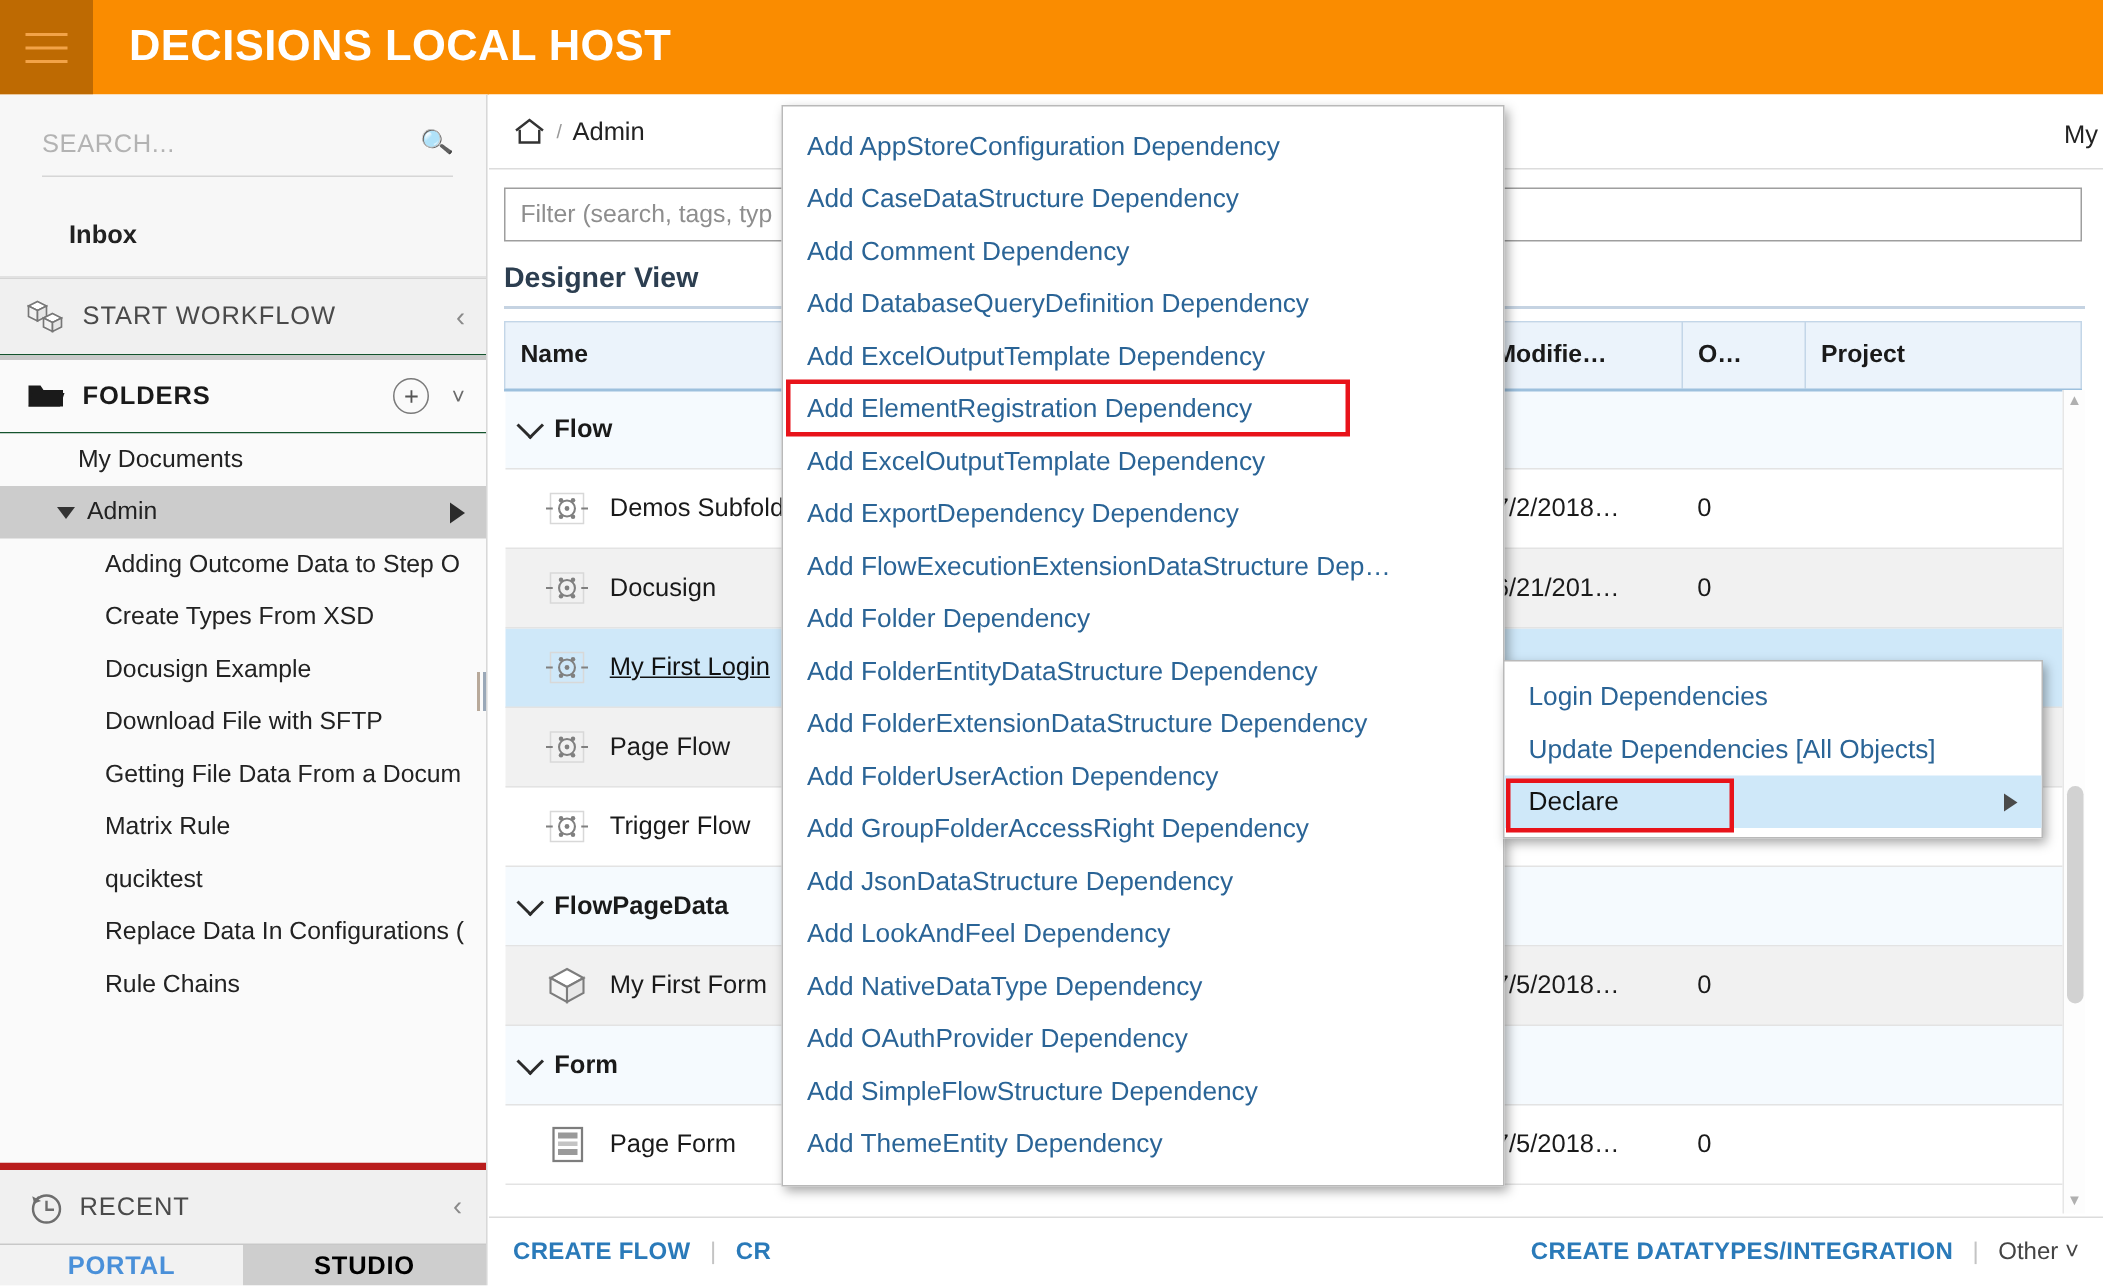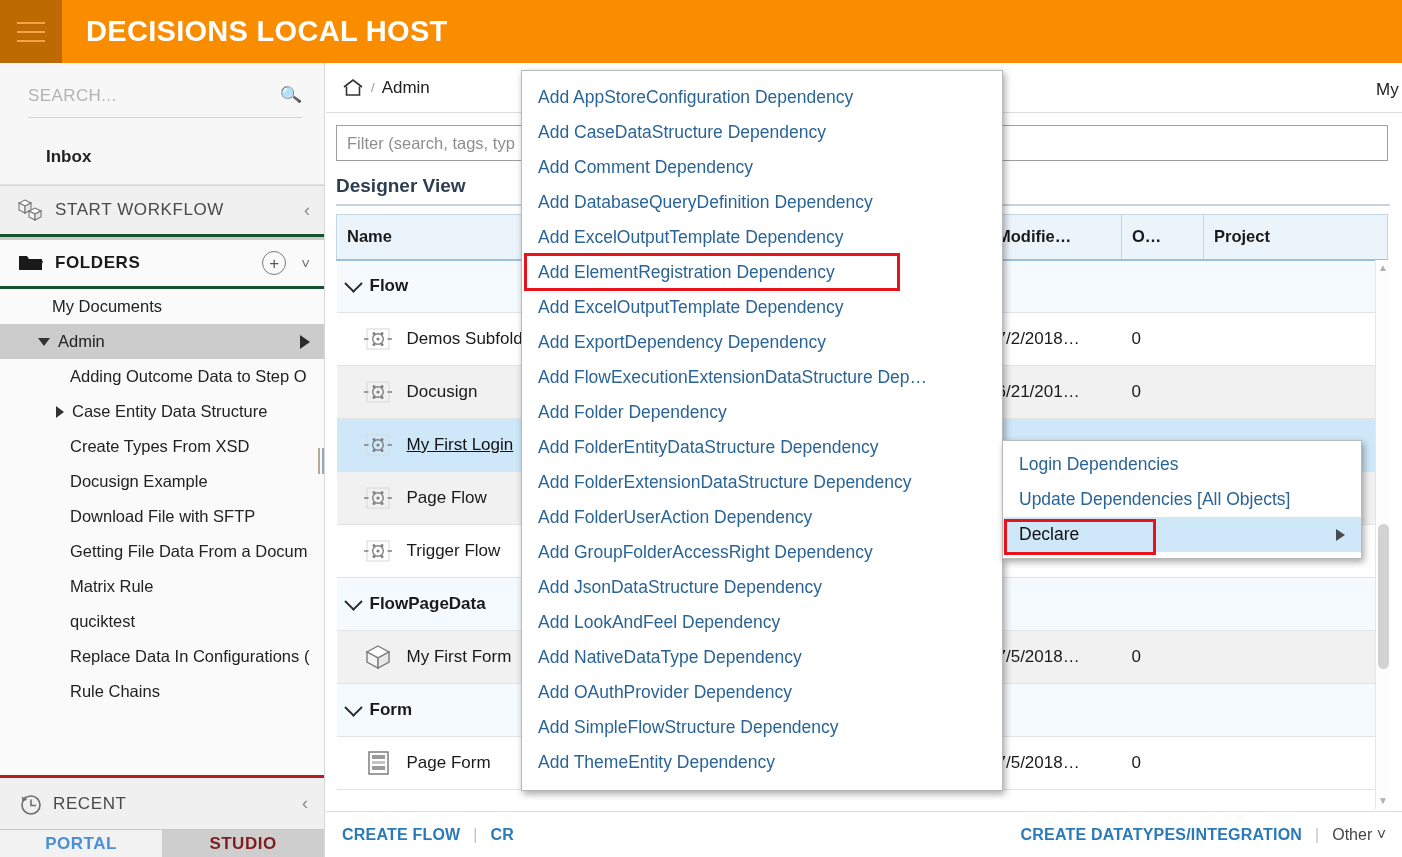--- a/index.html
+++ b/index.html
@@ -45,21 +45,21 @@
   .search-placeholder { color: #b3b3b3; font-size: 17px; letter-spacing: .4px; }
   .search-icon { color: #666; font-size: 17px; transform: rotate(-8deg); }
   .inbox-row {
     height: 56px; display: flex; align-items: center; padding-left: 46px;
     font-size: 17px; color: #222; font-weight: bold;
     border-bottom: 1px solid #e2e2e2; cursor: pointer;
   }
   .section-head {
     height: 52px; display: flex; align-items: center; gap: 11px;
     padding: 0 14px 0 18px; background: #F0F0F0;
-    border-bottom: 3px solid #14532d; border-top: 1px solid #d5d5d5;
+    border-bottom: 1px solid #14532d; border-top: 1px solid #d5d5d5;
     cursor: pointer;
   }
   .section-head.folders { background: #FAFAFA; border-top: 3px solid #c9c9c9; }
   .section-title {
     font-size: 17px; letter-spacing: .6px; color: #4a4a4a;
   }
   .section-head.folders .section-title { color: #1a1a1a; font-weight: bold; }
   .sh-spacer { flex: 1; }
   .chev-left { color: #8a8a8a; font-size: 18px; }
   .plus-circle {
@@ -85,31 +85,31 @@
   .tri-right { border-top: 6px solid transparent; border-bottom: 6px solid transparent; border-left: 8px solid #333; }
   .tree-item .spacer-tri { width: 14px; flex: 0 0 auto; }
   .tree-item .right-arrow {
     margin-left: auto; margin-right: 14px;
     width: 0; height: 0; border-top: 7px solid transparent;
     border-bottom: 7px solid transparent; border-left: 10px solid #2b2b2b;
   }
 
   .recent-head {
     height: 54px; display: flex; align-items: center; gap: 11px;
-    padding: 0 16px 0 18px; background: #F0F0F0; border-top: 3px solid #b91c1c;
+    padding: 0 16px 0 18px; background: #F0F0F0; border-top: 5px solid #b91c1c;
     cursor: pointer;
     justify-content: space-between;
   }
   .bottom-tabs { height: 28px; display: flex; border-top: 1px solid #c8c8c8; }
   .btab {
     flex: 1; display: flex; align-items: center; justify-content: center;
     font-size: 17px; font-weight: bold; letter-spacing: .5px; cursor: pointer;
   }
   .btab.portal { background: #F2F2F2; color: #4a90d9; }
-  .btab.studio { background: #CECECE; color: #7f1d1d; }
+  .btab.studio { background: #CECECE; color: #000000; }
 
   .resize-handle {
     position: absolute; left: 318px; top: 448px; width: 10px; height: 26px;
     display: flex; gap: 2px; cursor: col-resize; z-index: 6;
   }
   .resize-handle i { display: block; width: 2px; height: 26px; background: #b8a99a; }
   .resize-handle i:nth-child(2) { background: #9aa8b8; }
 
   
   .main {
@@ -268,24 +268,20 @@
           <span>My Documents</span>
         </div>
         <div class="tree-item lvl1 selected">
           <span class="tri-down"></span>
           <span>Admin</span>
           <span class="right-arrow"></span>
         </div>
         <div class="tree-item lvl2">
           <span class="spacer-tri"></span>
           <span>Adding Outcome Data to Step O</span>
-        </div>
-        <div class="tree-item lvl2">
-          <span class="tri-right"></span>
-          <span>Case Entity Data Structure</span>
         </div>
         <div class="tree-item lvl2">
           <span class="spacer-tri"></span>
           <span>Create Types From XSD</span>
         </div>
         <div class="tree-item lvl2">
           <span class="spacer-tri"></span>
           <span>Docusign Example</span>
         </div>
         <div class="tree-item lvl2">

